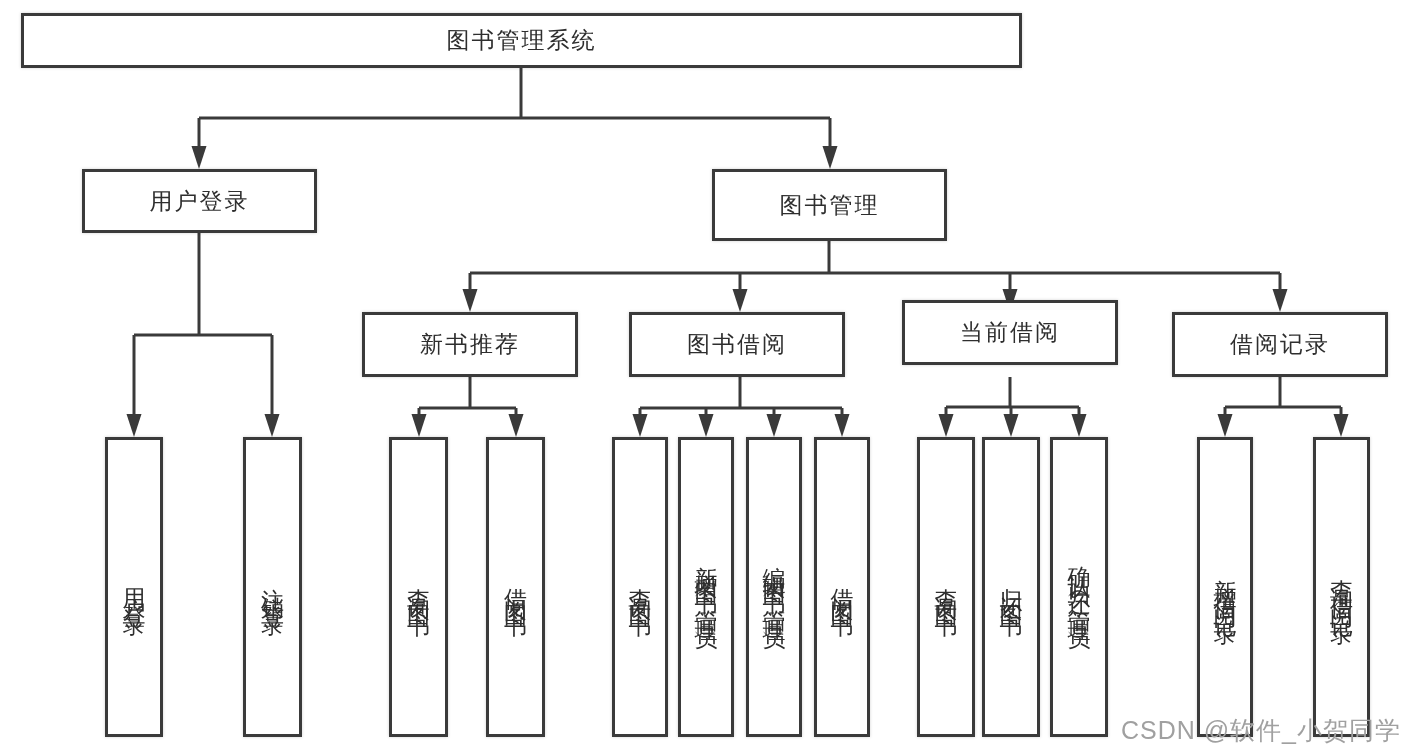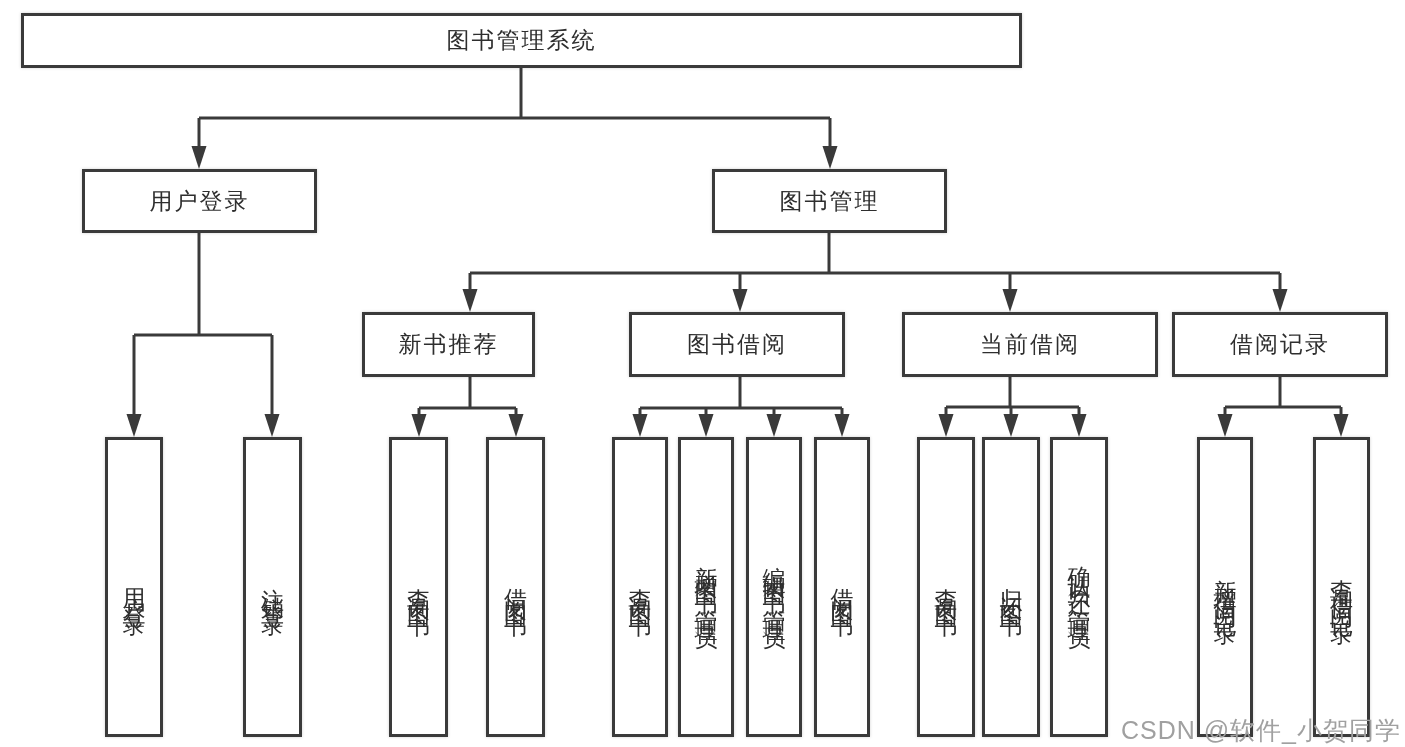--- a/index.html
+++ b/index.html
@@ -111,31 +111,31 @@
       <polygon points="1333.5,414 1348.5,414 1341,437" fill="#3a3a3a"></polygon>
     </svg>
 
   <div class="box h" style="left:21px; top:13px; width:1001px; height:55px">
     <span class="lbl">图书管理系统</span>
   </div>
 
   <div class="box h" style="left:82px; top:169px; width:235px; height:64px">
     <span class="lbl">用户登录</span>
   </div>
-  <div class="box h" style="left:712px; top:169px; width:235px; height:64px">
+  <div class="box h" style="left:712px; top:169px; width:235px; height:72px">
     <span class="lbl">图书管理</span>
   </div>
 
-  <div class="box h" style="left:362px; top:312px; width:173px; height:65px">
+  <div class="box h" style="left:362px; top:312px; width:216px; height:65px">
     <span class="lbl">新书推荐</span>
   </div>
   <div class="box h" style="left:629px; top:312px; width:216px; height:65px">
     <span class="lbl">图书借阅</span>
   </div>
-  <div class="box h" style="left:902px; top:312px; width:256px; height:65px">
+  <div class="box h" style="left:902px; top:300px; width:216px; height:65px">
     <span class="lbl">当前借阅</span>
   </div>
   <div class="box h" style="left:1172px; top:312px; width:216px; height:65px">
     <span class="lbl">借阅记录</span>
   </div>
 
   <div class="box v" style="left:105px; top:437px; width:58px; height:300px">
     <span class="lbl">用户登录</span>
   </div>
   <div class="box v" style="left:243px; top:437px; width:59px; height:300px">

